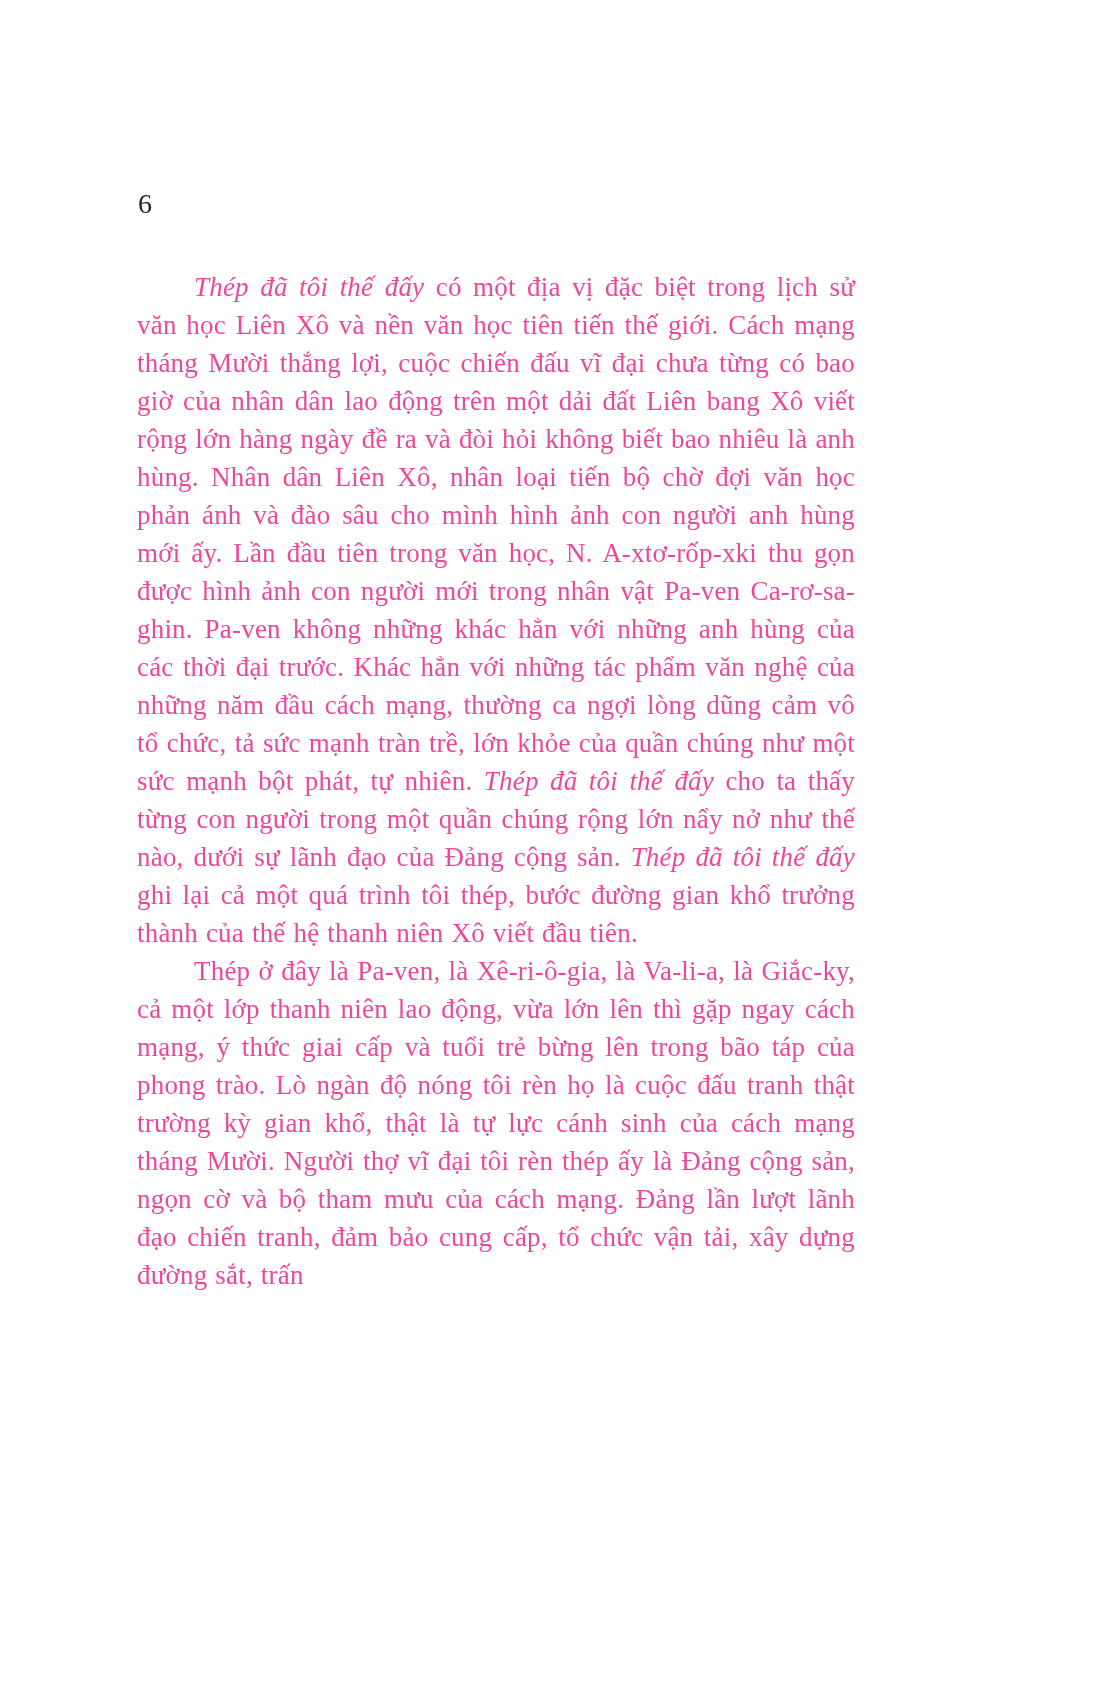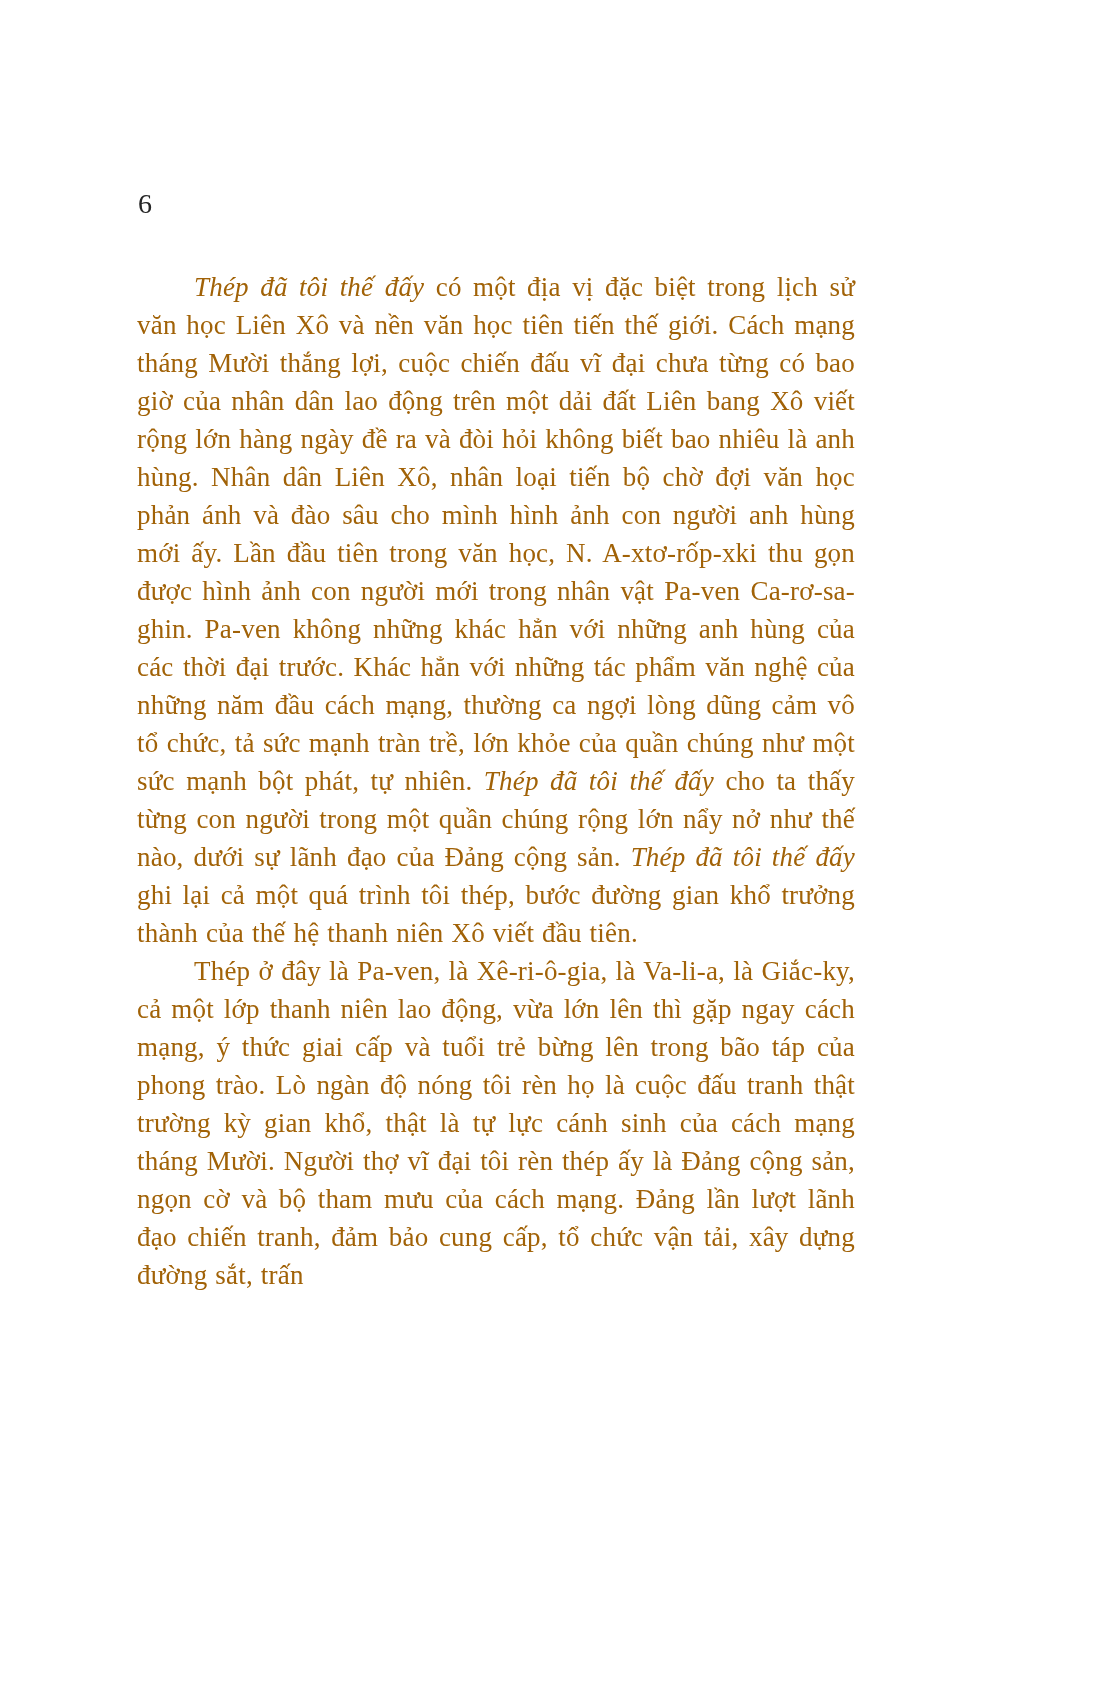--- a/index.html
+++ b/index.html
@@ -34,21 +34,21 @@
     top: 268px;
     width: 718px;
   }
   .text-block p {
     margin: 0;
     padding: 0;
     font-size: 27px;
     line-height: 38px;
     text-align: justify;
     text-indent: 57px;
-    color: #a16207;
+    color: #ec4899;
     letter-spacing: 0.2px;
     word-spacing: 1px;
   }
   .text-block p span.italic {
     font-style: italic;
   }
 </style>
 </head>
 <body>
 

